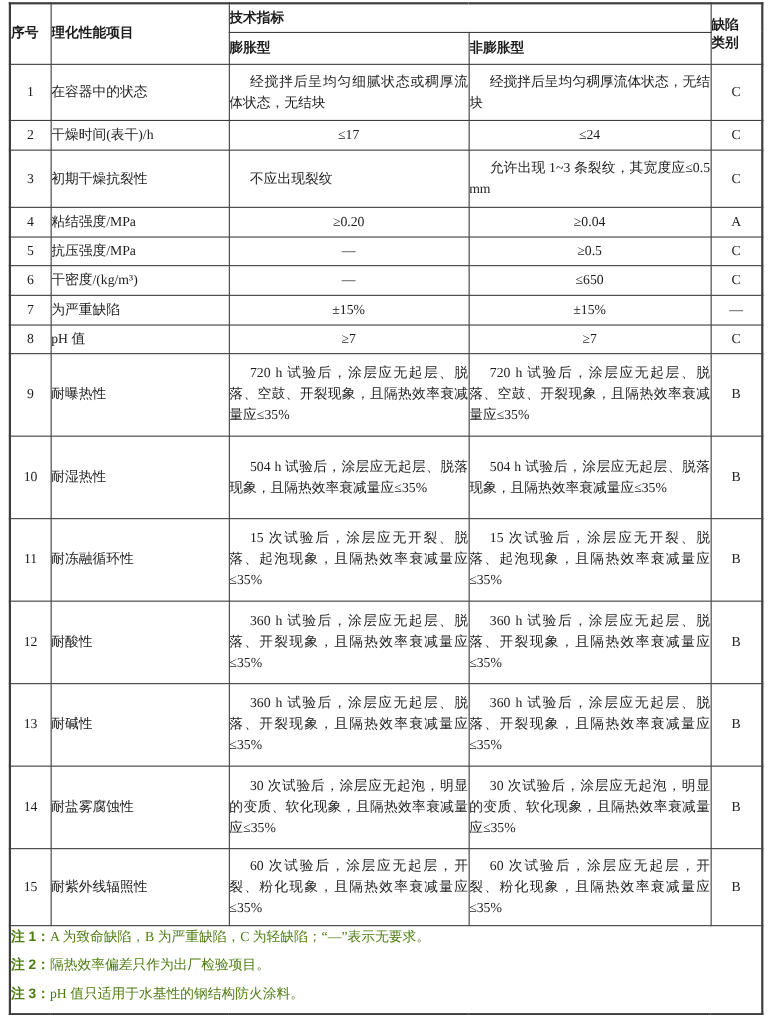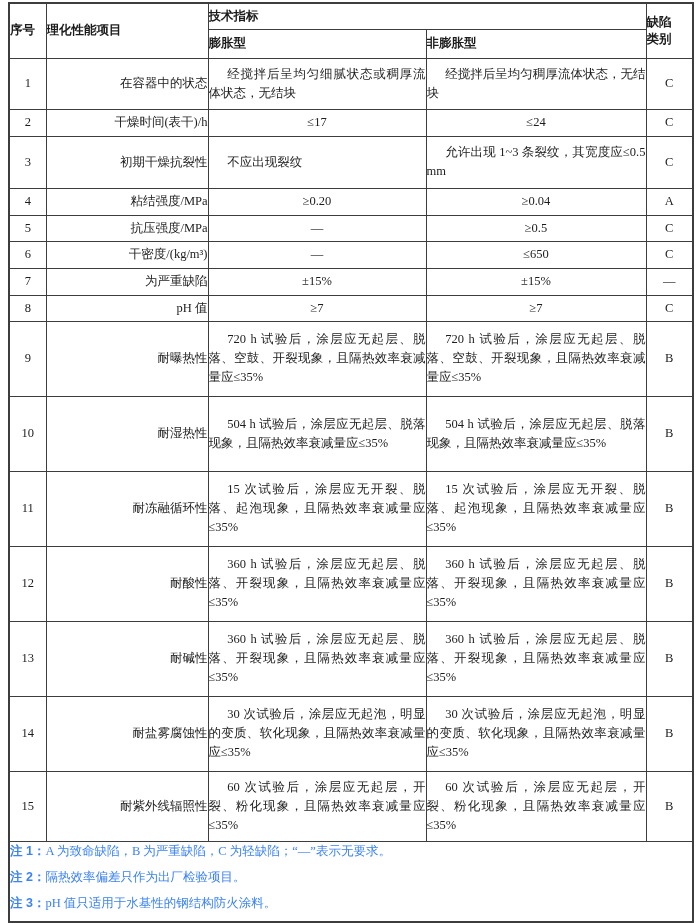--- a/index.html
+++ b/index.html
@@ -41,21 +41,21 @@
   
   table.spec td {
     font-family: "Liberation Serif", "DejaVu Serif", serif;
     font-size: 12.5px;
     vertical-align: middle;
   }
   td.num {
     text-align: center;
   }
   td.item {
-    text-align: right;
+    text-align: left;
     padding: 0 6px;
   }
   td.v {
     text-align: center;
   }
   td.t {
     text-align: justify;
     text-indent: 1.5em;
     padding: 4px 8px;
     line-height: 19px;
@@ -64,21 +64,21 @@
   td.notes {
     vertical-align: top;
     text-align: left;
     padding: 11px 12px 0 27px;
   }
   .note-line {
     font-family: "Liberation Serif", "DejaVu Serif", serif;
     font-size: 12.5px;
     line-height: 19px;
     margin: 0 0 7px 0;
-    color: #3b82f6;
+    color: #4d7c0f;
   }
   .note-label {
     font-family: "Liberation Sans", "DejaVu Sans", sans-serif;
     font-weight: bold;
   }
   .defect-head div { line-height: 17px; }
 </style>
 </head>
 <body>
 

